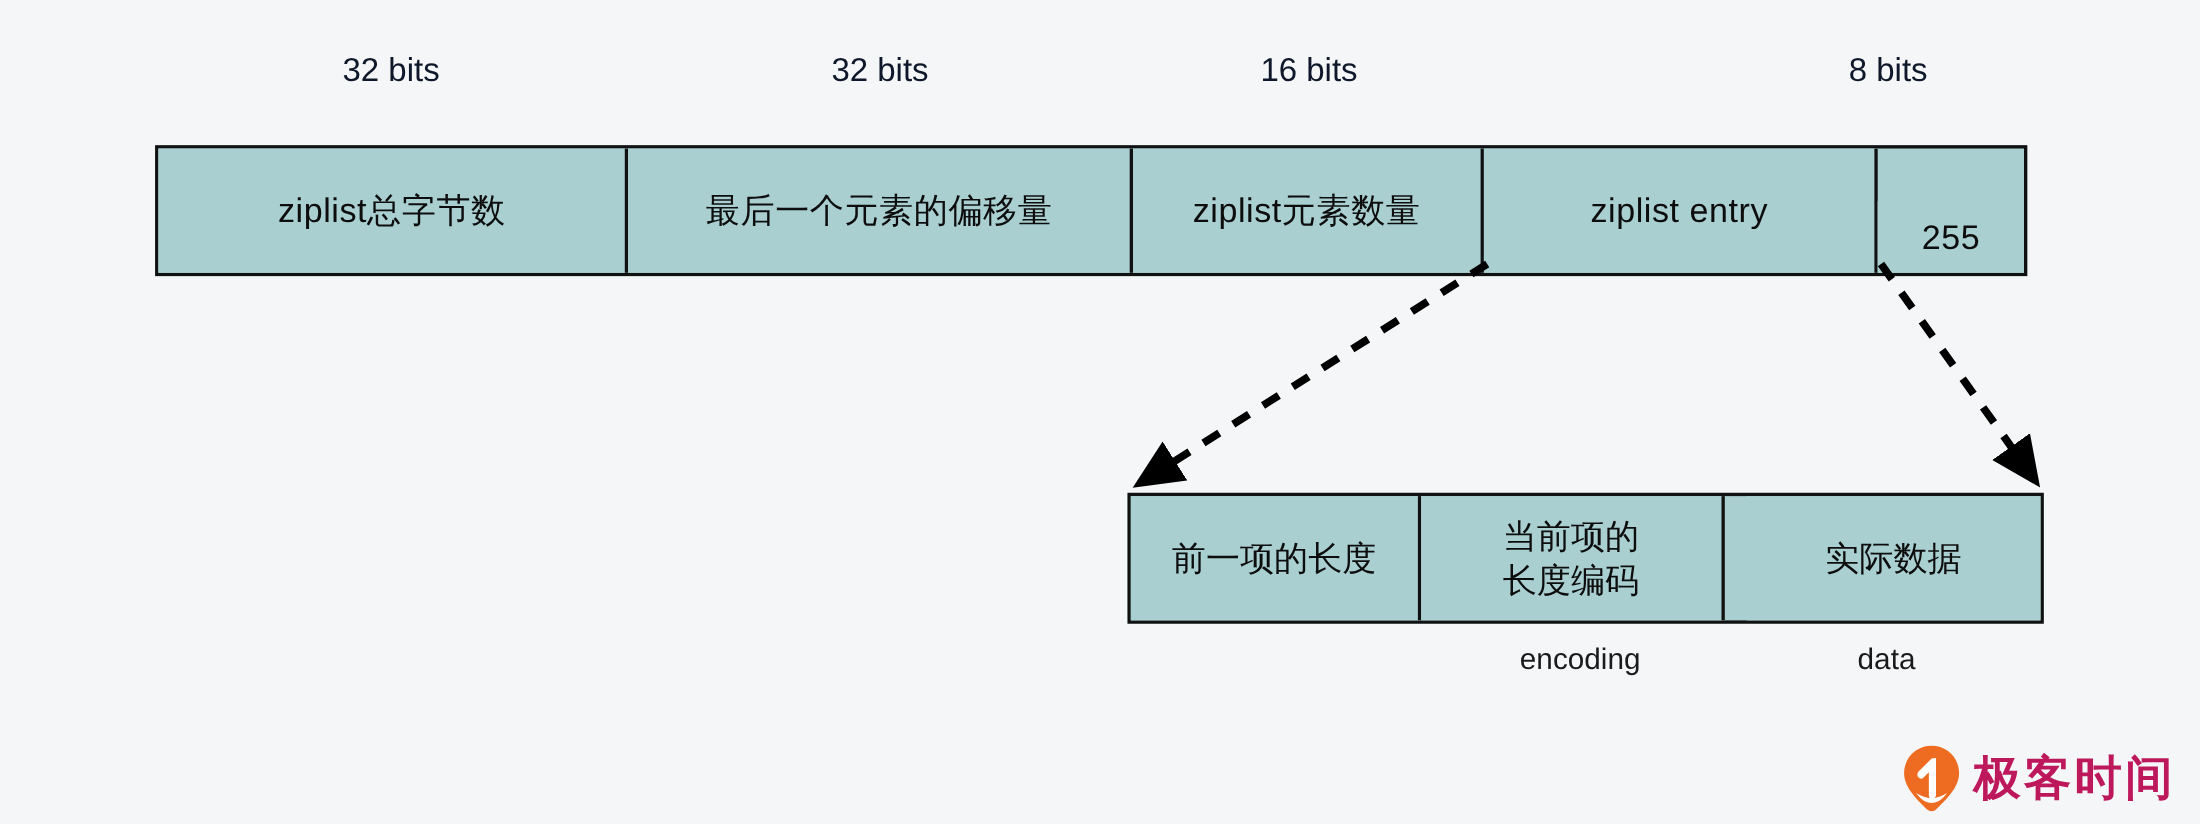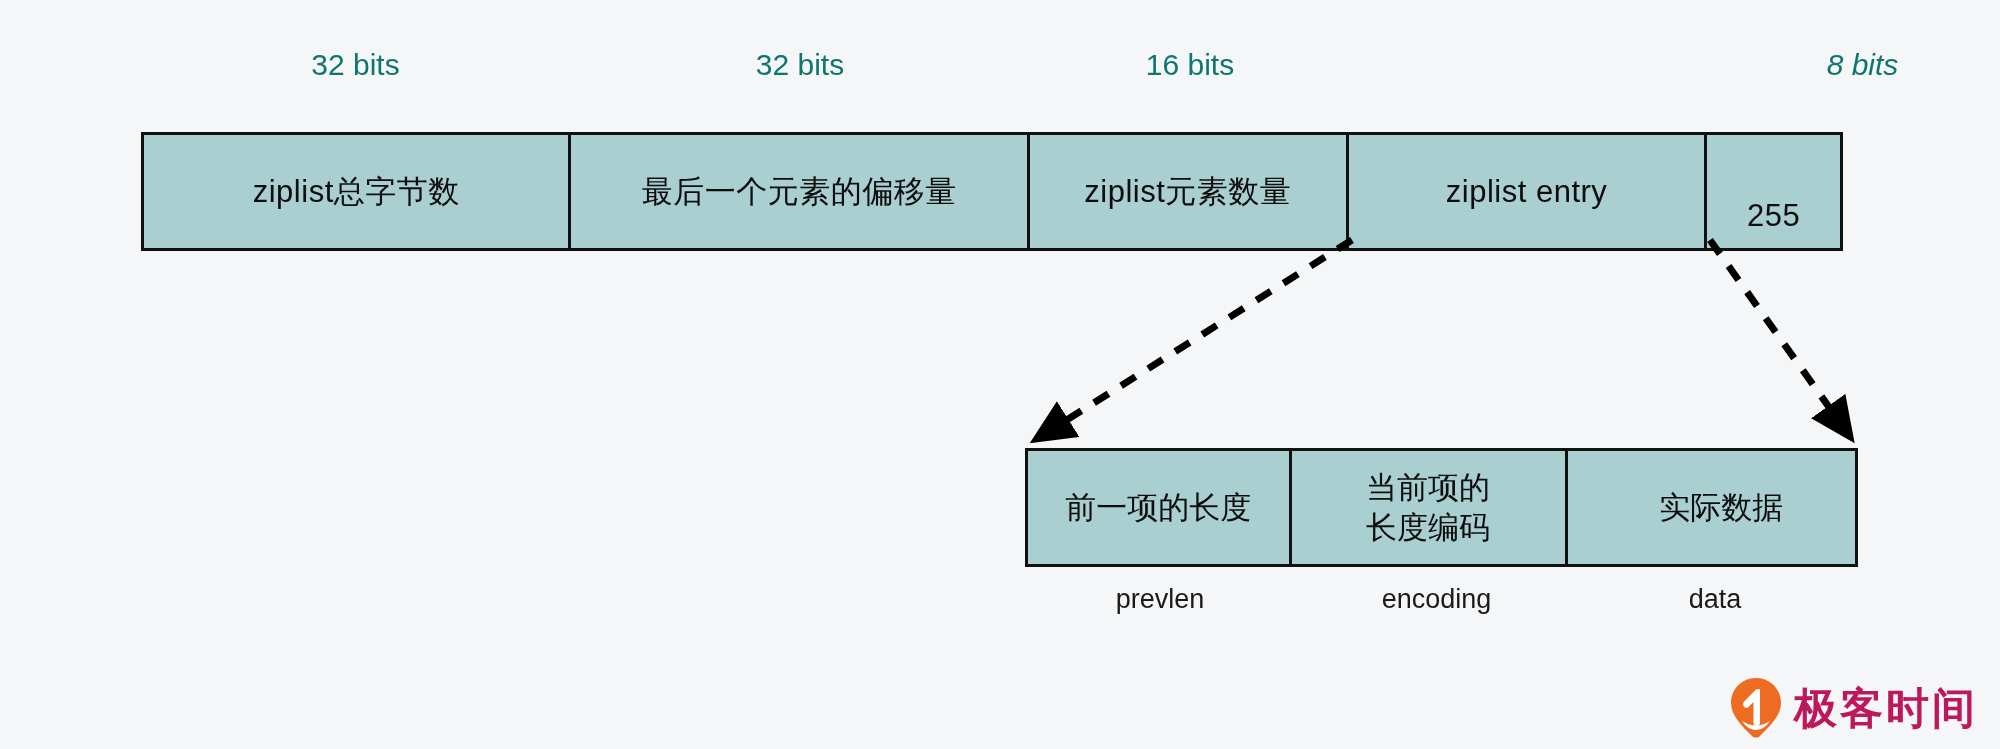--- a/index.html
+++ b/index.html
@@ -16,21 +16,21 @@
   #stage {
     position: relative;
     width: 2000px;
     height: 749px;
   }
 
   
   .bit-label {
     position: absolute;
     font-size: 30px;
-    color: #0f766e;
+    color: #0f172a;
     text-align: center;
     white-space: nowrap;
     line-height: 1;
   }
 
   
   #header-row {
     position: absolute;
     left: 141px;
     top: 132px;
@@ -136,21 +136,21 @@
   }
 </style>
 </head>
 <body>
 
 <div id="stage">
 
   <div class="bit-label" style="left:141px; width:429px; top:50px;">32 bits</div>
   <div class="bit-label" style="left:570px; width:460px; top:50px;">32 bits</div>
   <div class="bit-label" style="left:1030px; width:320px; top:50px;">16 bits</div>
-  <div class="bit-label" style="left:1796px; width:133px; top:50px;font-style:italic;">8 bits</div>
+  <div class="bit-label" style="left:1650px; width:133px; top:50px;">8 bits</div>
 
   <div id="header-row">
     <div class="cell c-total">ziplist总字节数</div>
     <div class="cell c-tail">最后一个元素的偏移量</div>
     <div class="cell c-count">ziplist元素数量</div>
     <div class="cell c-entry">ziplist entry</div>
     <div class="cell c-end">255</div>
   </div>
 
   <svg id="connectors" viewBox="0 0 2000 749">
@@ -169,21 +169,20 @@
     </div>
     <div class="cell c-encoding">
       <span>当前项的</span>
       <span>长度编码</span>
     </div>
     <div class="cell c-data">
       <span>实际数据</span>
     </div>
   </div>
 
-  <div class="sub-label" style="left:1025px; width:270px;">prevlen</div>
   <div class="sub-label" style="left:1295px; width:283px;">encoding</div>
   <div class="sub-label" style="left:1578px; width:274px;">data</div>
 
   <div id="watermark">
     <svg width="52" height="62" viewBox="0 0 52 62">
       <path d="M26 1 C12 1 1 12 1 26 C1 39 13 50 22 59 C24 61 28 61 30 59 C39 50 51 39 51 26 C51 12 40 1 26 1 Z" fill="#ed6c21"></path>
       <path d="M30 12 L30 46 C30 48 28 49 26.5 49 C25 49 23.5 48 23.5 46 L23.5 25 L18.5 30 C17 31.5 14.5 31 13.5 29 C12.6 27.2 13.2 25.4 14.6 24 L26 12.6 Z" fill="#ffffff"></path>
       <path d="M12 44 C16 50 21 53 26 53 C31 53 36 50 40 44 C35 47 31 48.5 26 48.5 C21 48.5 17 47 12 44 Z" fill="#ffffff"></path>
     </svg>
     <span class="wm-text">极客时间</span>

